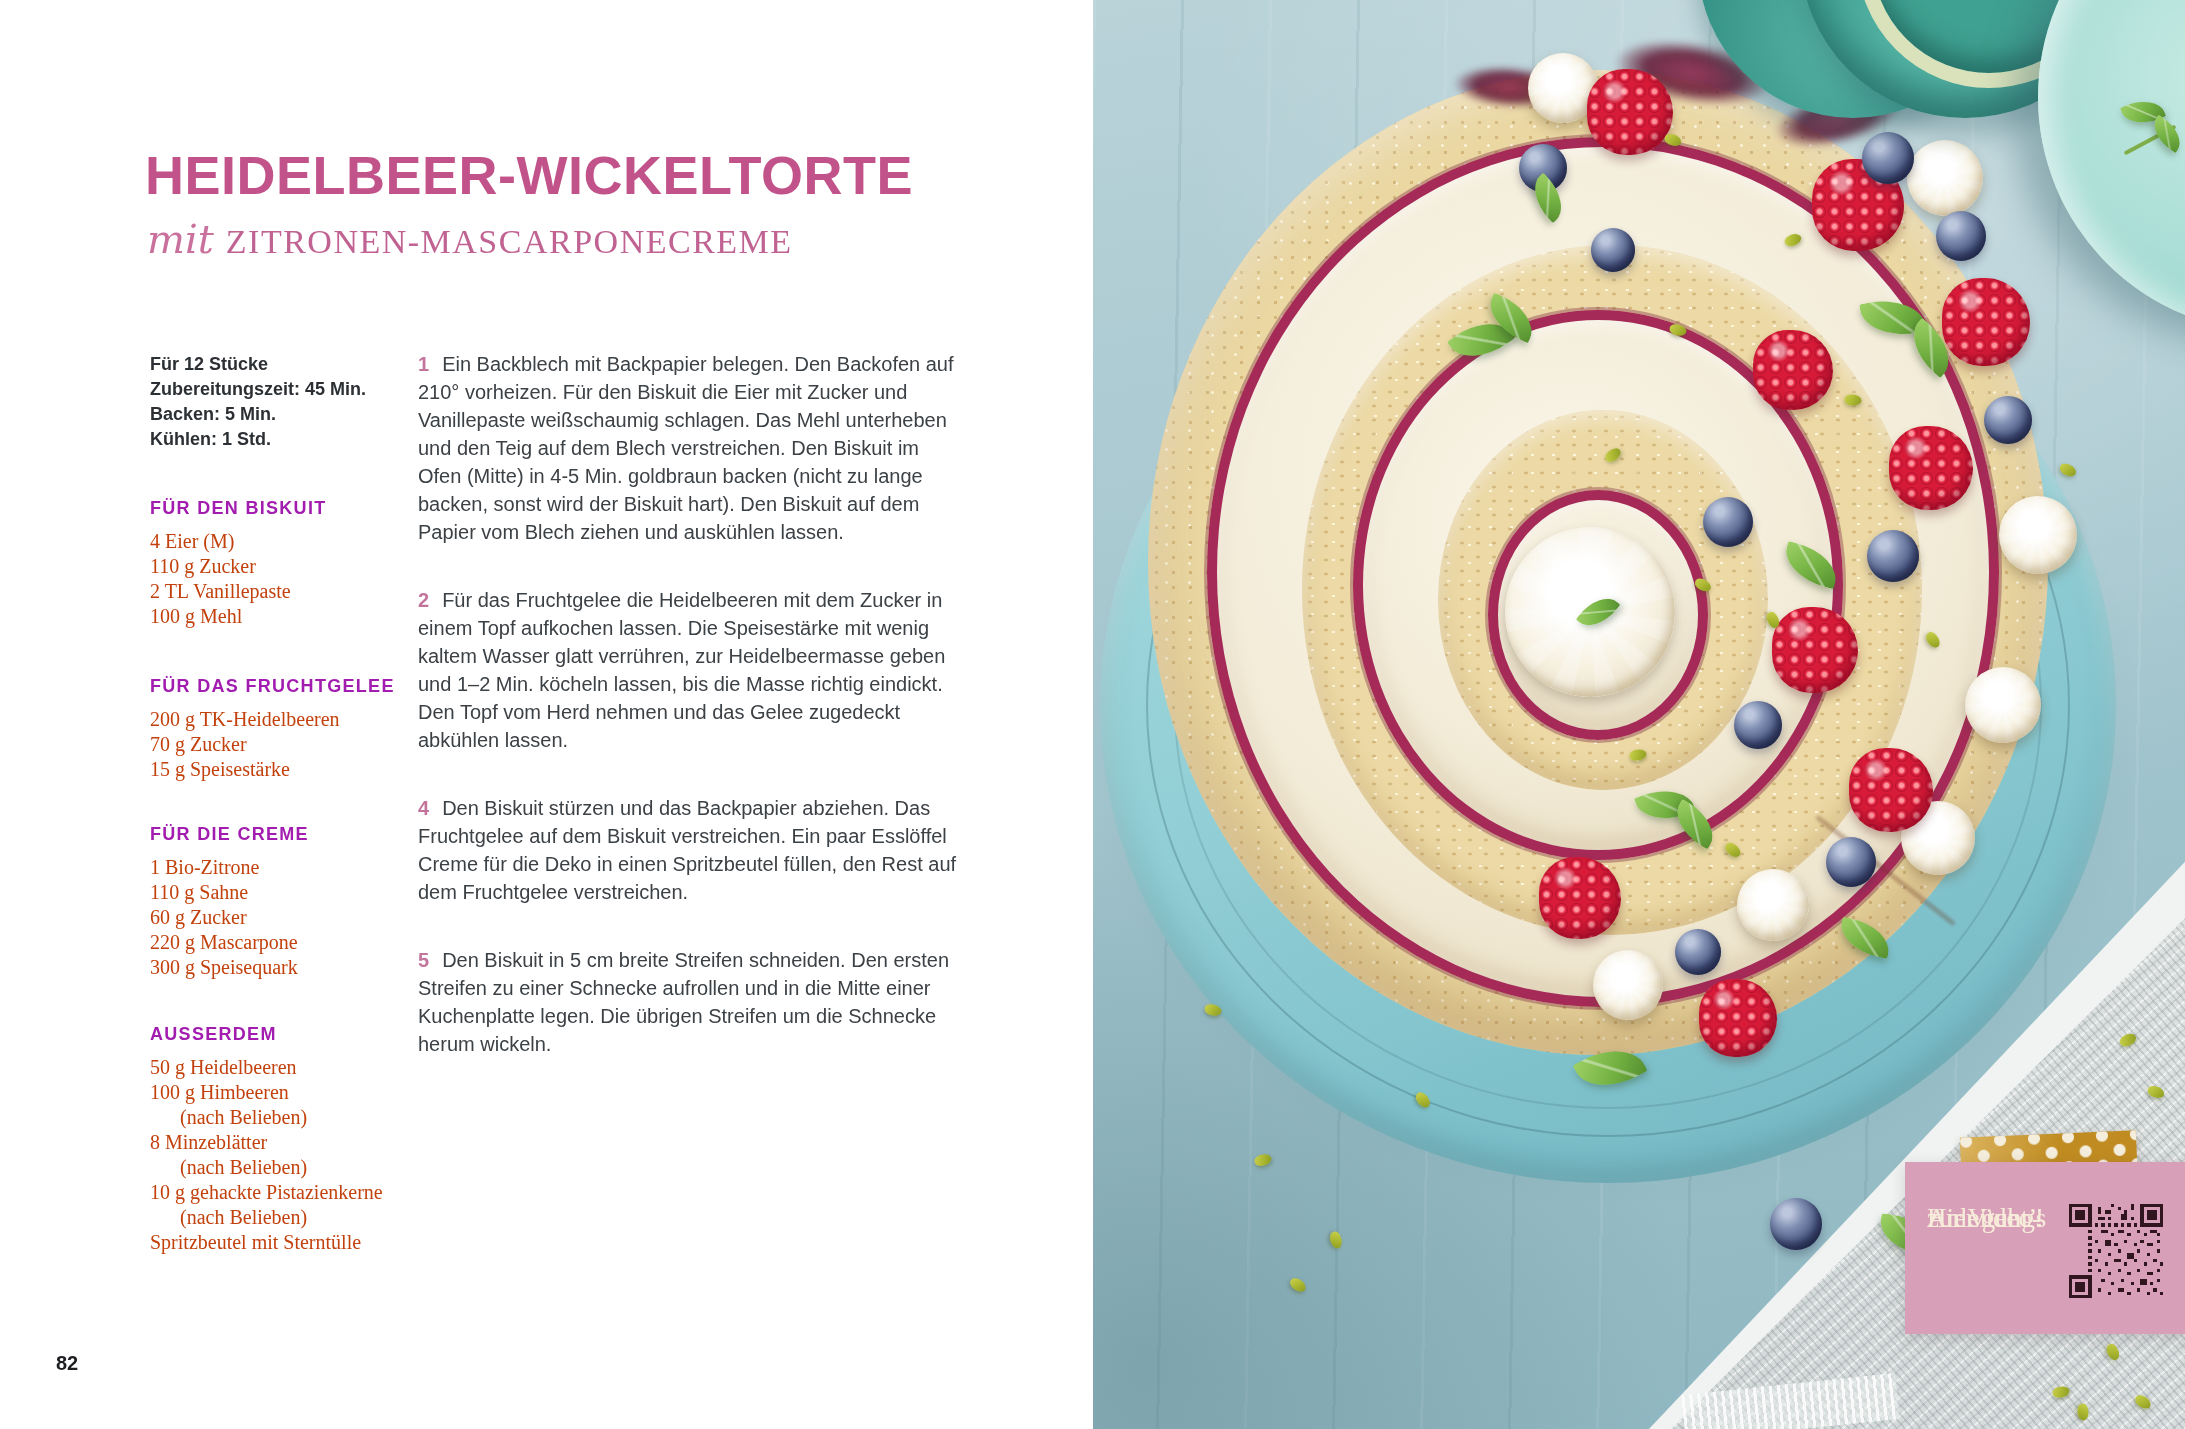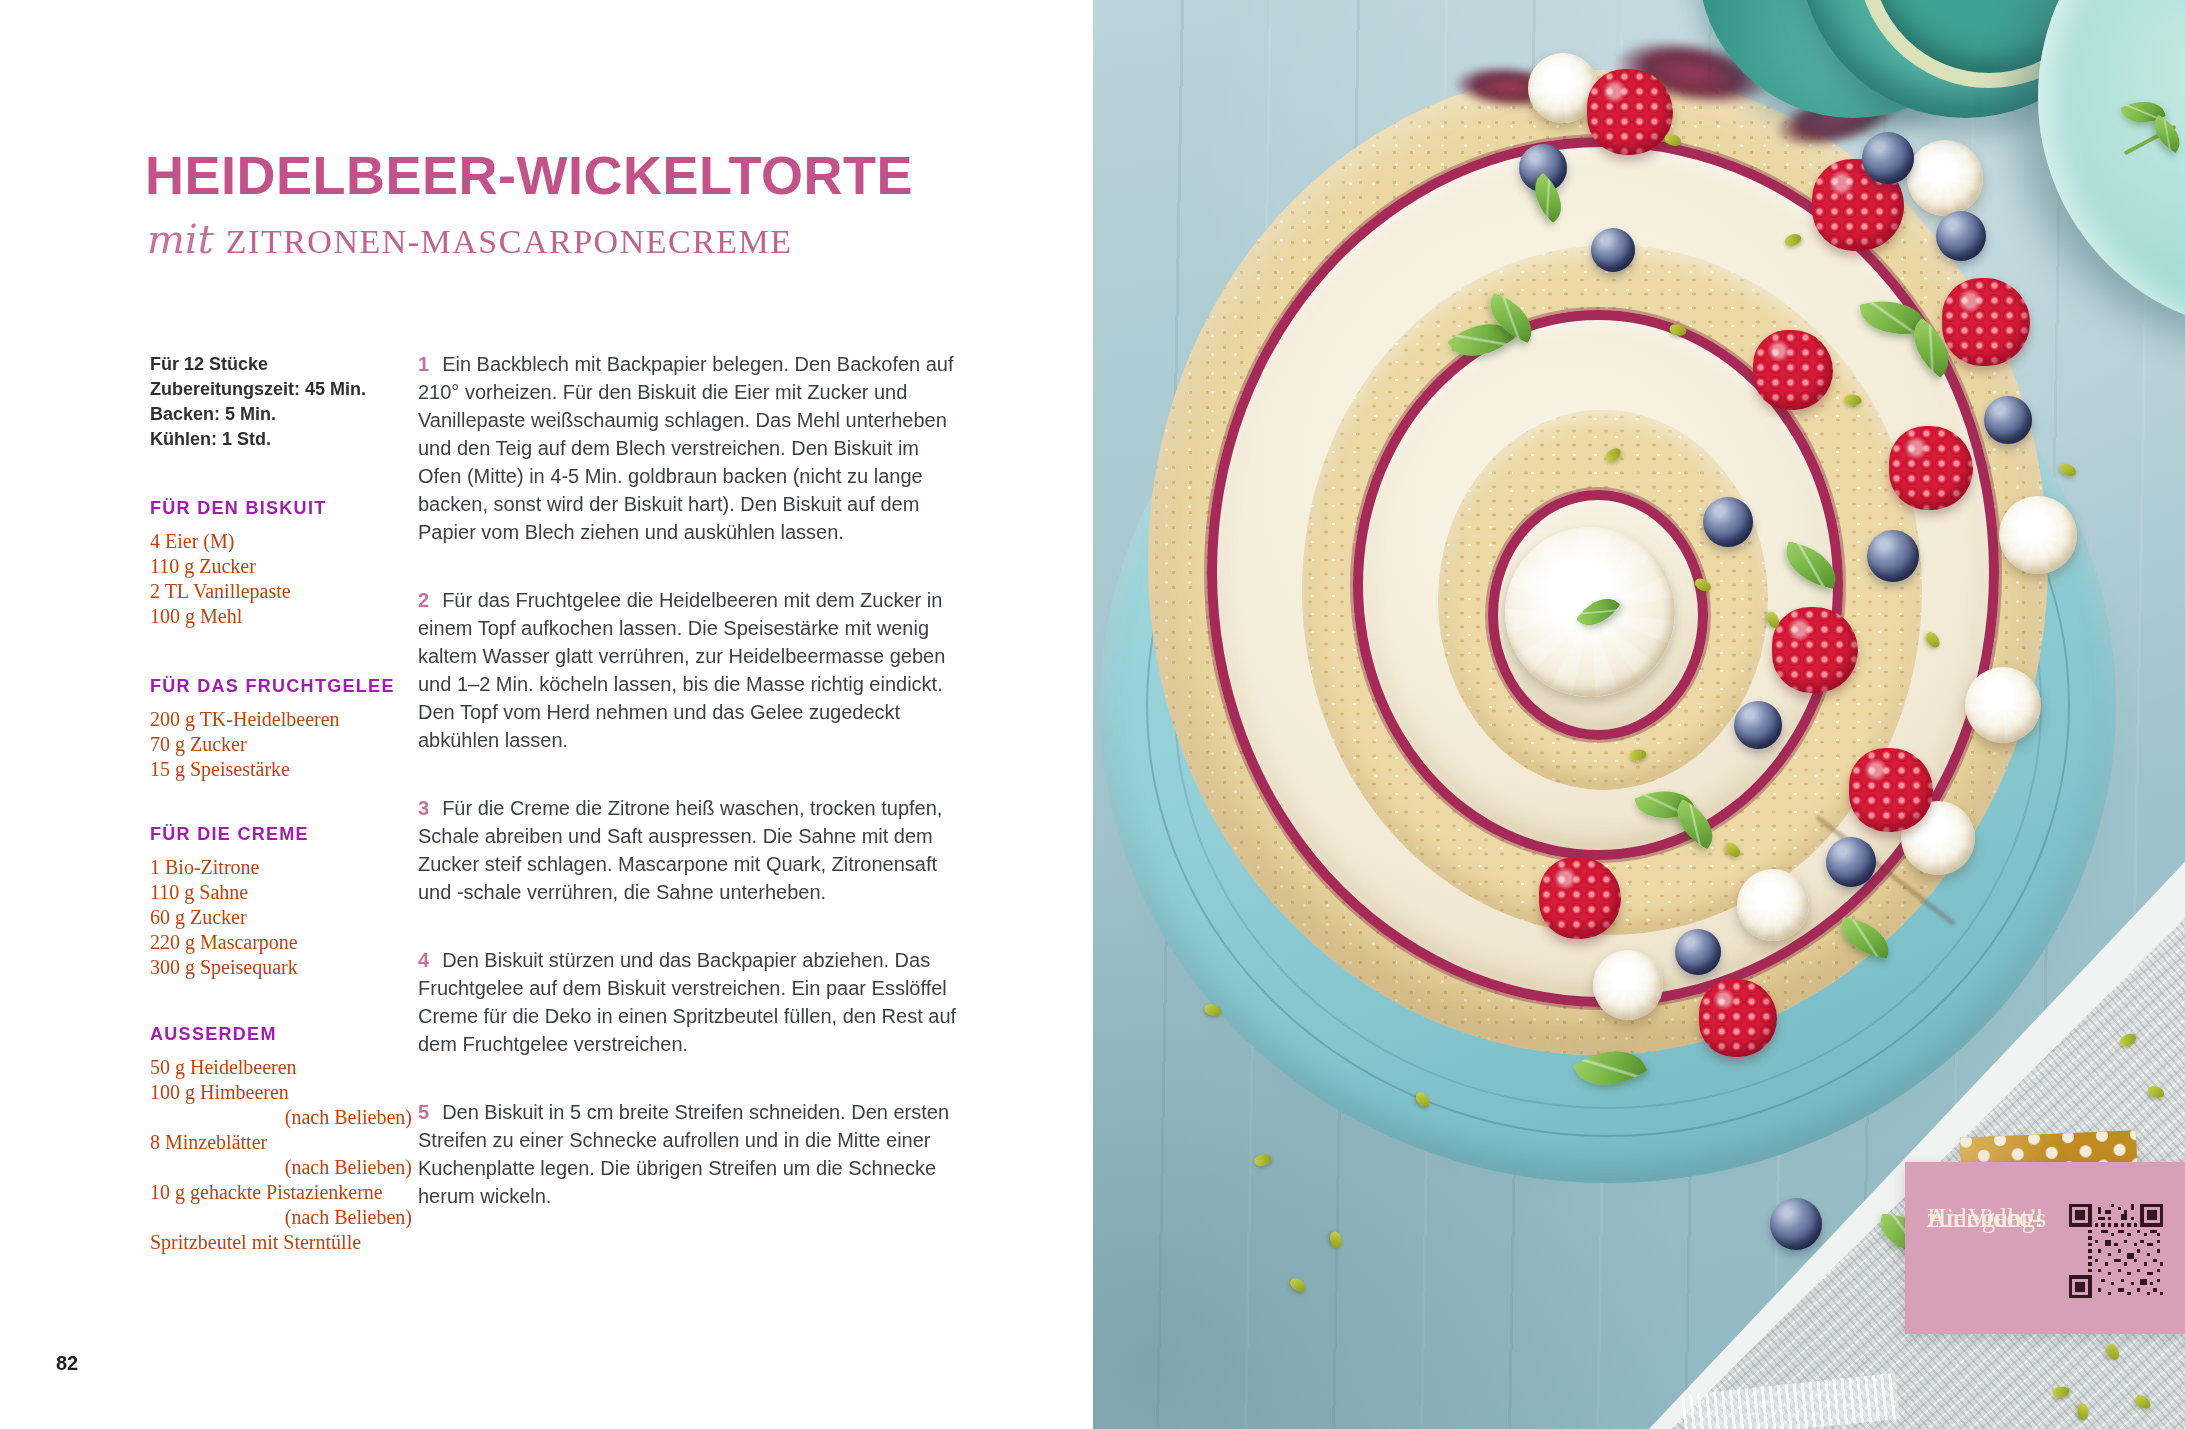--- a/index.html
+++ b/index.html
@@ -12,21 +12,21 @@
   .subtitle{position:absolute;left:147px;top:216px;color:#c06292;font-family:"Liberation Serif",serif;
             font-size:34px;letter-spacing:1.5px;white-space:nowrap;}
   .subtitle .script{font-family:"DejaVu Serif",serif;font-style:italic;font-size:40px;
                     letter-spacing:0;margin-right:12px;color:#c9709d;}
   .ing{position:absolute;left:150px;top:0;width:262px;}
   .meta{position:absolute;top:352px;left:0;width:100%;font-weight:bold;font-size:18px;
         line-height:25px;color:#2c3034;}
   .sec{position:absolute;left:0;width:100%;}
   .sec h3{margin:0 0 10px 0;font-size:18px;font-weight:bold;letter-spacing:1.3px;color:#a21caf;}
   .sec .it{font-family:"Liberation Serif",serif;font-size:20px;line-height:25px;color:#c2410c;}
-  .sec .it.indent{padding-left:30px;text-align:right;}
+  .sec .it.indent{padding-left:30px;}
   .s-biskuit{top:498px}.s-gelee{top:676px}.s-creme{top:824px}.s-extra{top:1024px}
   .steps{position:absolute;left:418px;top:350px;width:541px;font-size:20px;line-height:28px;color:#3c4146;}
   .step{margin:0 0 40px 0;}
   .step .n{color:#c3749c;font-weight:bold;margin-right:13px;}
   .pagenum{position:absolute;left:56px;top:1352px;font-size:20px;font-weight:bold;color:#1d1f22;}
   
   .photo{position:absolute;left:1093px;top:0;width:1092px;height:1429px;overflow:hidden;
     background:
       radial-gradient(120% 80% at 75% 12%, rgba(255,255,255,.28), rgba(255,255,255,0) 55%),
       radial-gradient(90% 70% at 5% 95%, rgba(60,95,105,.25), rgba(60,95,105,0) 55%),
@@ -181,21 +181,20 @@
         <div class="it indent">(nach Belieben)</div>
         <div class="it">10 g gehackte Pistazienkerne</div>
         <div class="it indent">(nach Belieben)</div>
         <div class="it">Spritzbeutel mit Sterntülle</div>
       </div>
     </div>
 
     <div class="steps">
       <p class="step"><span class="n">1</span><span>Ein Backblech mit Backpapier belegen. Den Backofen auf 210° vorheizen. Für den Biskuit die Eier mit Zucker und Vanillepaste weißschaumig schlagen. Das Mehl unterheben und den Teig auf dem Blech verstreichen. Den Biskuit im Ofen (Mitte) in 4-5 Min. goldbraun backen (nicht zu lange backen, sonst wird der Biskuit hart). Den Biskuit auf dem Papier vom Blech ziehen und auskühlen lassen.</span></p>
       <p class="step"><span class="n">2</span><span>Für das Fruchtgelee die Heidelbeeren mit dem Zucker in einem Topf aufkochen lassen. Die Speisestärke mit wenig kaltem Wasser glatt verrühren, zur Heidelbeermasse geben und 1–2 Min. köcheln lassen, bis die Masse richtig eindickt. Den Topf vom Herd nehmen und das Gelee zugedeckt abkühlen lassen.</span></p>
-      <p class="step"><span class="n">3</span><span>Für die Creme die Zitrone heiß waschen, trocken tupfen, Schale abreiben und Saft auspressen. Die Sahne mit dem Zucker steif schlagen. Mascarpone mit Quark, Zitronensaft und -schale verrühren, die Sahne unterheben.</span></p>
       <p class="step"><span class="n">4</span><span>Den Biskuit stürzen und das Backpapier abziehen. Das Fruchtgelee auf dem Biskuit verstreichen. Ein paar Esslöffel Creme für die Deko in einen Spritzbeutel füllen, den Rest auf dem Fruchtgelee verstreichen.</span></p>
       <p class="step"><span class="n">5</span><span>Den Biskuit in 5 cm breite Streifen schneiden. Den ersten Streifen zu einer Schnecke aufrollen und in die Mitte einer Kuchenplatte legen. Die übrigen Streifen um die Schnecke herum wickeln.</span></p>
     </div>
 
     <div class="pagenum">82</div>
   </div>
 
   <div class="photo">
     <i class="streak" style="left:420px;top:160px;width:260px;height:14px;transform:rotate(18deg);"></i>
     <i class="streak" style="left:120px;top:760px;width:220px;height:10px;transform:rotate(95deg);"></i>

